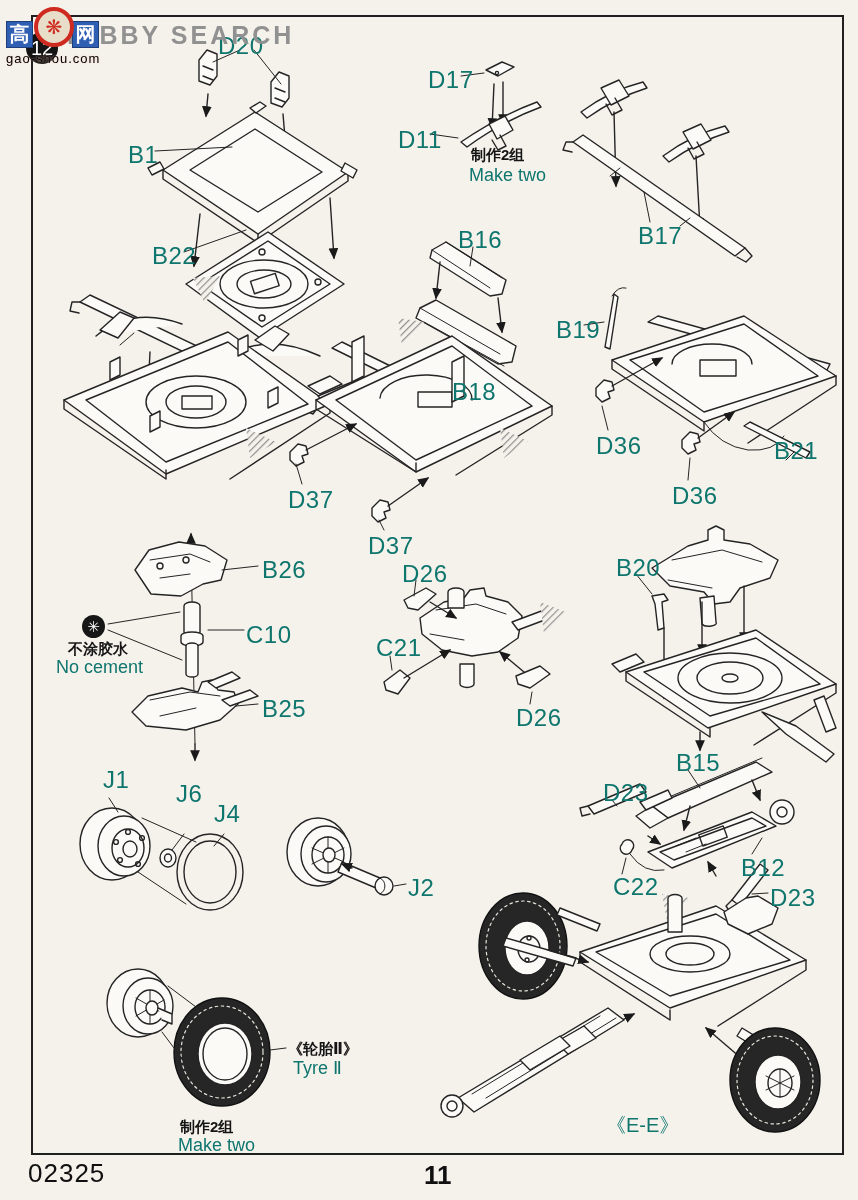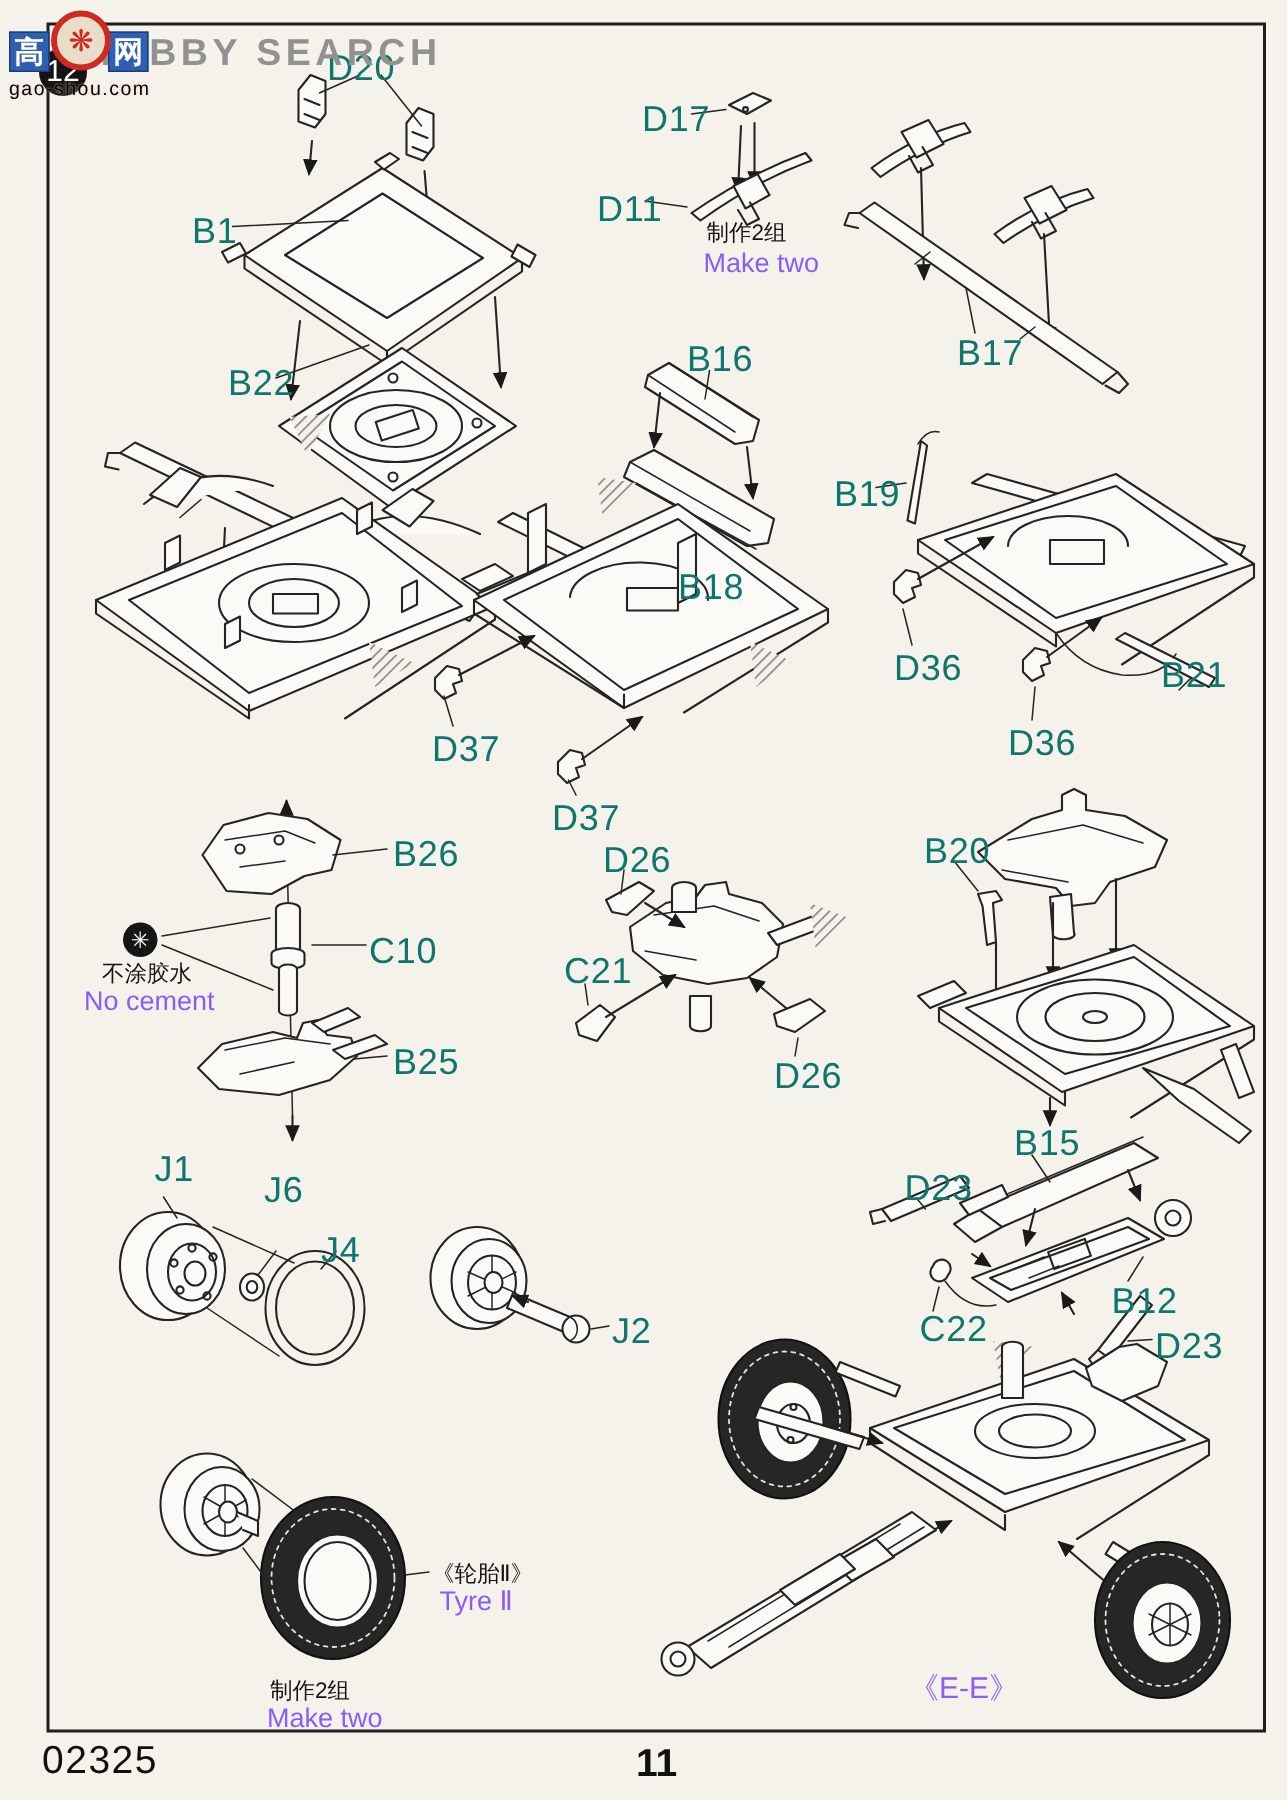--- a/index.html
+++ b/index.html
@@ -7,22 +7,22 @@
 body{background:#f5f2ec;font-family:"Liberation Sans","DejaVu Sans",sans-serif;position:relative;overflow:hidden;color:#151515}
 .frame{position:absolute;left:31px;top:15px;width:813px;height:1140px;border:2px solid #1f1f1f;background:transparent}
 svg.art{position:absolute;left:0;top:0}
 .art g.draw *{stroke:#242424;stroke-width:1.4;fill:none;stroke-linejoin:round;stroke-linecap:round}
 .art g.draw .part{fill:#fbfaf7}
 .art g.draw .dark{fill:#262626;stroke:#111}
 .art g.draw .tread{stroke:#e8e4dc;stroke-width:1.2;stroke-dasharray:2.5 3.5;fill:none}
 .art g.draw .hatchfill{fill:url(#hatch);stroke:none}
 .art g.draw .thin{stroke-width:1}
 .lbl{position:absolute;font-size:24px;color:#0f766e;white-space:nowrap;letter-spacing:.5px}
-.note-cn{position:absolute;font-size:15px;font-weight:normal;color:#141414;white-space:nowrap}
-.note-en{position:absolute;font-size:18px;color:#8b5cf6;white-space:nowrap}
+.note-cn{position:absolute;font-size:15px;font-weight:bold;color:#141414;white-space:nowrap}
+.note-en{position:absolute;font-size:18px;color:#0f766e;white-space:nowrap}
 .badge{position:absolute;left:26px;top:32px;width:32px;height:32px;border-radius:50%;background:#141414;color:#fff;font-size:20px;font-weight:normal;display:flex;align-items:center;justify-content:center;z-index:5}
 .nocement-icon{position:absolute;left:82px;top:615px;width:23px;height:23px;border-radius:50%;background:#161616;color:#fff;font-size:15px;display:flex;align-items:center;justify-content:center}
 .wm{position:absolute;left:0;top:0;z-index:6}
 .wm-box{position:absolute;width:27px;height:27px;background:#2f5fb3;color:#fff;font-size:20px;font-weight:bold;display:flex;align-items:center;justify-content:center;border:1px solid #1d3e7a}
 .wm-logo{position:absolute;left:34px;top:7px;width:40px;height:40px;border-radius:50%;background:#e7ddc8;border:4px solid #cf2a1f;color:#cf2a1f;font-size:20px;display:flex;align-items:center;justify-content:center}
 .wm-brand{position:absolute;left:56px;top:21px;font-size:25px;font-weight:bold;color:#919191;letter-spacing:3px;white-space:nowrap}
 .wm-site{position:absolute;left:6px;top:51px;font-size:13px;font-weight:normal;color:#000000;letter-spacing:1px;text-shadow:0 0 2px #f7c9b9;white-space:nowrap}
 .kit{position:absolute;left:28px;top:1158px;font-size:26px;font-weight:normal;color:#101010;letter-spacing:1px}
 .pageno{position:absolute;left:424px;top:1160px;font-size:26px;font-weight:bold;color:#101010}
 </style>
@@ -365,21 +365,21 @@
 <div class="lbl" style="left:368px;top:532px">D37</div>
 <div class="lbl" style="left:262px;top:556px">B26</div>
 <div class="lbl" style="left:246px;top:621px">C10</div>
 <div class="lbl" style="left:262px;top:695px">B25</div>
 <div class="lbl" style="left:402px;top:560px">D26</div>
 <div class="lbl" style="left:376px;top:634px">C21</div>
 <div class="lbl" style="left:516px;top:704px">D26</div>
 <div class="lbl" style="left:616px;top:554px">B20</div>
 <div class="lbl" style="left:103px;top:766px">J1</div>
 <div class="lbl" style="left:176px;top:780px">J6</div>
-<div class="lbl" style="left:214px;top:820px">J4</div>
+<div class="lbl" style="left:214px;top:800px">J4</div>
 <div class="lbl" style="left:408px;top:874px">J2</div>
 <div class="lbl" style="left:676px;top:749px">B15</div>
 <div class="lbl" style="left:603px;top:779px">D23</div>
 <div class="lbl" style="left:741px;top:854px">B12</div>
 <div class="lbl" style="left:613px;top:873px">C22</div>
 <div class="lbl" style="left:770px;top:884px">D23</div>
 
 <div class="note-cn" style="left:471px;top:146px">制作2组</div>
 <div class="note-en" style="left:469px;top:165px">Make two</div>
 <div class="nocement-icon">✳</div>

